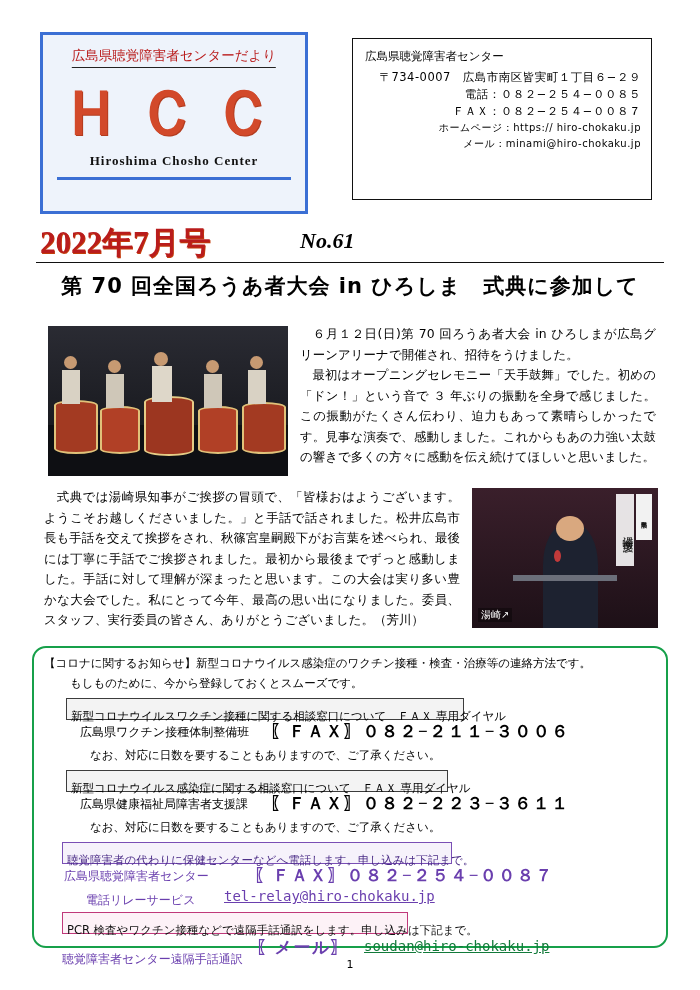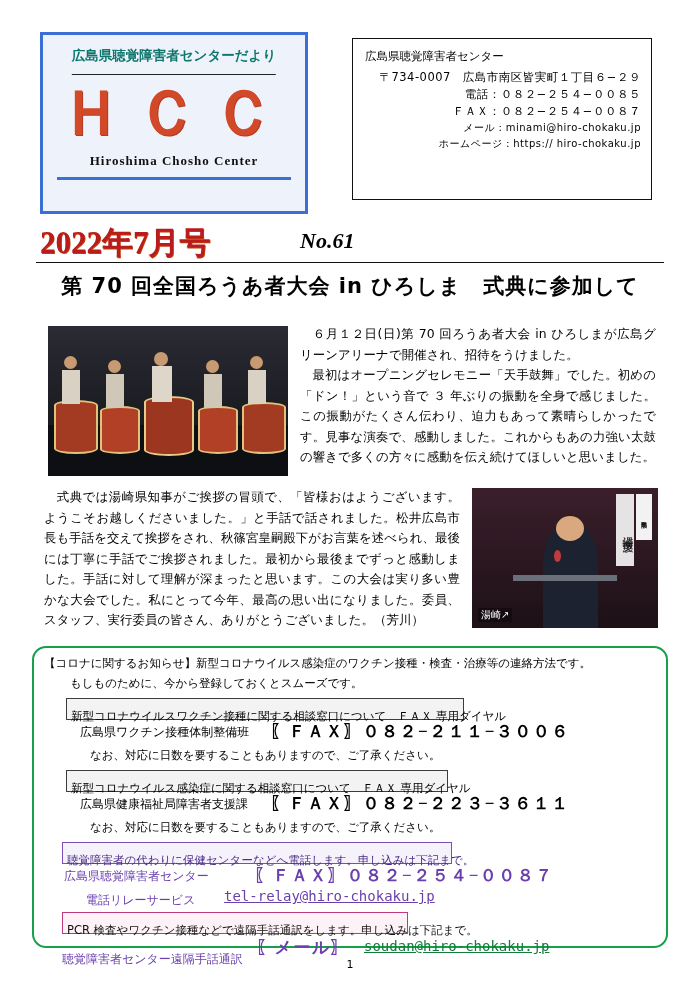--- a/index.html
+++ b/index.html
@@ -17,22 +17,22 @@
   .header{position:absolute;left:0;top:0;width:700px;height:215px;}
 
   .logo-box{
     position:absolute;left:40px;top:32px;width:262px;height:176px;
     border:3px solid #3b6fd4;background:#eef3fb;
   }
   .logo-title{
     position:absolute;left:50%;transform:translateX(-50%);top:12px;
     white-space:nowrap;
     font-family:"DejaVu Sans", sans-serif;
-    font-size:13.5px;font-weight:bold;color:#0f766e;
-    border-bottom:1.5px solid #222;padding-bottom:9px;
+    font-size:13.5px;font-weight:normal;color:#b91c1c;
+    border-bottom:1.5px solid #222;padding-bottom:2px;
   }
   .logo-hcc{
     position:absolute;left:0;top:36px;width:100%;
     text-align:center;
     font-family:"Liberation Serif", serif;
     font-size:62px;font-weight:bold;letter-spacing:14px;
     color:#d2492a;
     text-shadow:1px 1px 0 #b33c1f;
   }
   .logo-sub{
@@ -189,22 +189,22 @@
       <div class="logo-hcc">ＨＣＣ</div>
       <div class="logo-rule"></div>
       <div class="logo-sub">Hiroshima   Chosho   Center</div>
     </div>
 
     <div class="addr-box">
       <div class="addr-name">広島県聴覚障害者センター</div>
       <div class="addr-line">〒734-0007　広島市南区皆実町１丁目６−２９</div>
       <div class="addr-line">電話：０８２−２５４−００８５</div>
       <div class="addr-line">ＦＡＸ：０８２−２５４−００８７</div>
+      <div class="addr-line small">ホームページ：https:// hiro-chokaku.jp</div>
       <div class="addr-line mail">メール：minami@hiro-chokaku.jp</div>
-      <div class="addr-line small">ホームページ：https:// hiro-chokaku.jp</div>
     </div>
 
     <div class="issue-date">2022年7月号</div>
     <div class="issue-no">No.61</div>
   </div>
 
   <div class="hr-top"></div>
 
   <div class="article-title">第 70 回全国ろうあ者大会 in ひろしま　式典に参加して</div>
 

